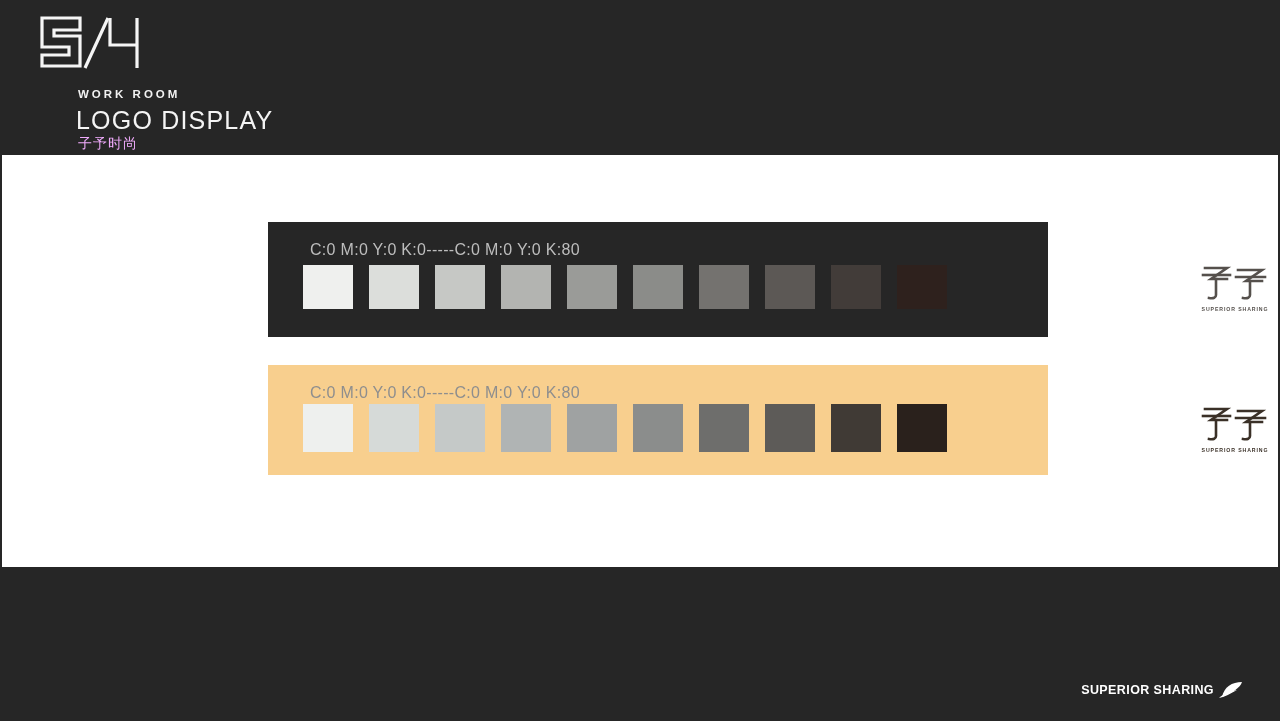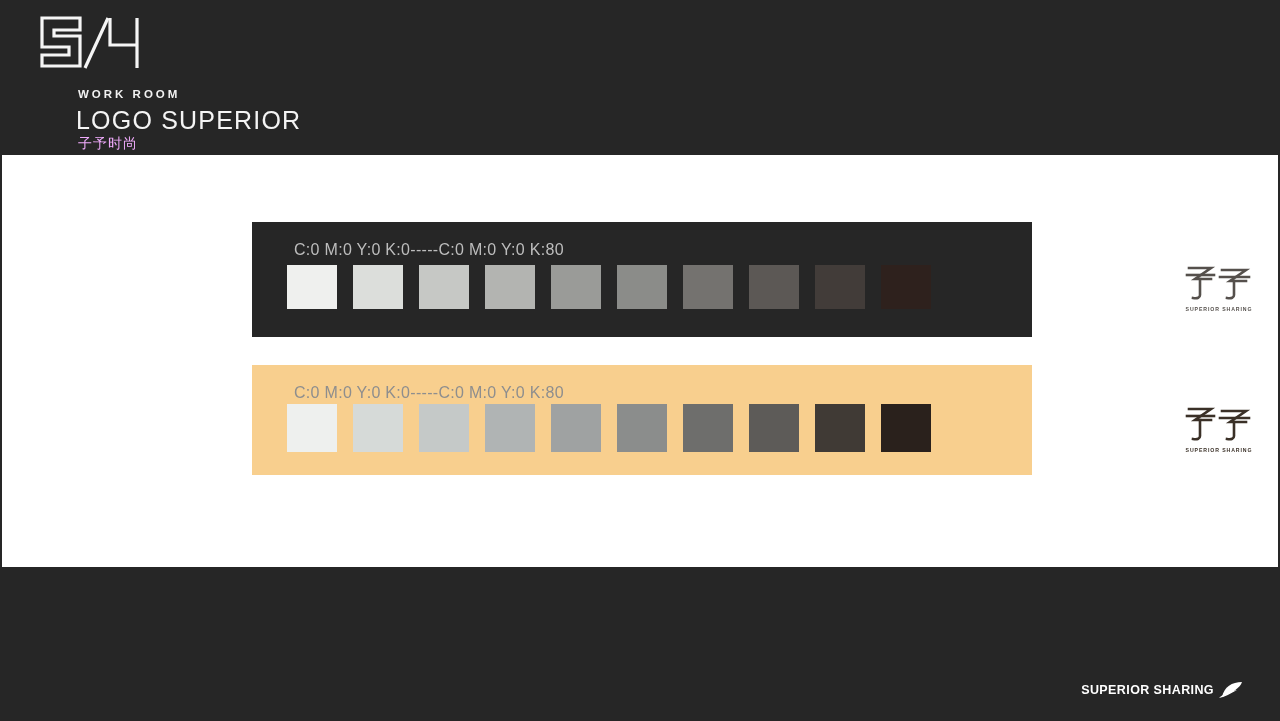--- a/index.html
+++ b/index.html
@@ -52,20 +52,21 @@
   }
   
   .canvas{
     position:absolute;left:2px;top:155px;width:1276px;height:412px;
     background:#ffffff;
   }
   
   .panel{
     position:absolute;
     box-sizing:border-box;
+    margin-left:16px;
   }
   .panel.dark{
     left:250px;top:67px;width:780px;height:115px;
     background:#262626;
   }
   .panel.tan{
     left:250px;top:210px;width:780px;height:110px;
     background:#f8cf8e;
   }
   .panel-label{
@@ -136,21 +137,21 @@
 
           <path d="M4,4 H42 V16 H16 V22 H42 V52 H4 V41 H31 V33 H4 Z" fill="none" stroke="#f5f5f5" stroke-width="3.2"></path>
 
           <line x1="47" y1="54" x2="70" y2="4" stroke="#f5f5f5" stroke-width="3.2"></line>
 
           <path d="M72,4 V31 H99" fill="none" stroke="#f5f5f5" stroke-width="3.2"></path>
           <line x1="99" y1="4" x2="99" y2="54" stroke="#f5f5f5" stroke-width="3.2"></line>
         </svg>
       </div>
       <div class="workroom">WORK ROOM</div>
-      <div class="logodisplay">LOGO SUPERIOR</div>
+      <div class="logodisplay">LOGO DISPLAY</div>
       <div class="cnsub">子予时尚</div>
     </div>
 
   </div>
 
   <div class="canvas">
 
     <div class="panel dark" style="background: rgb(38, 38, 38);">
       <div class="panel-label" style="color: rgb(189, 189, 189);">C:0 M:0 Y:0 K:0-----C:0 M:0 Y:0 K:80</div>
 

